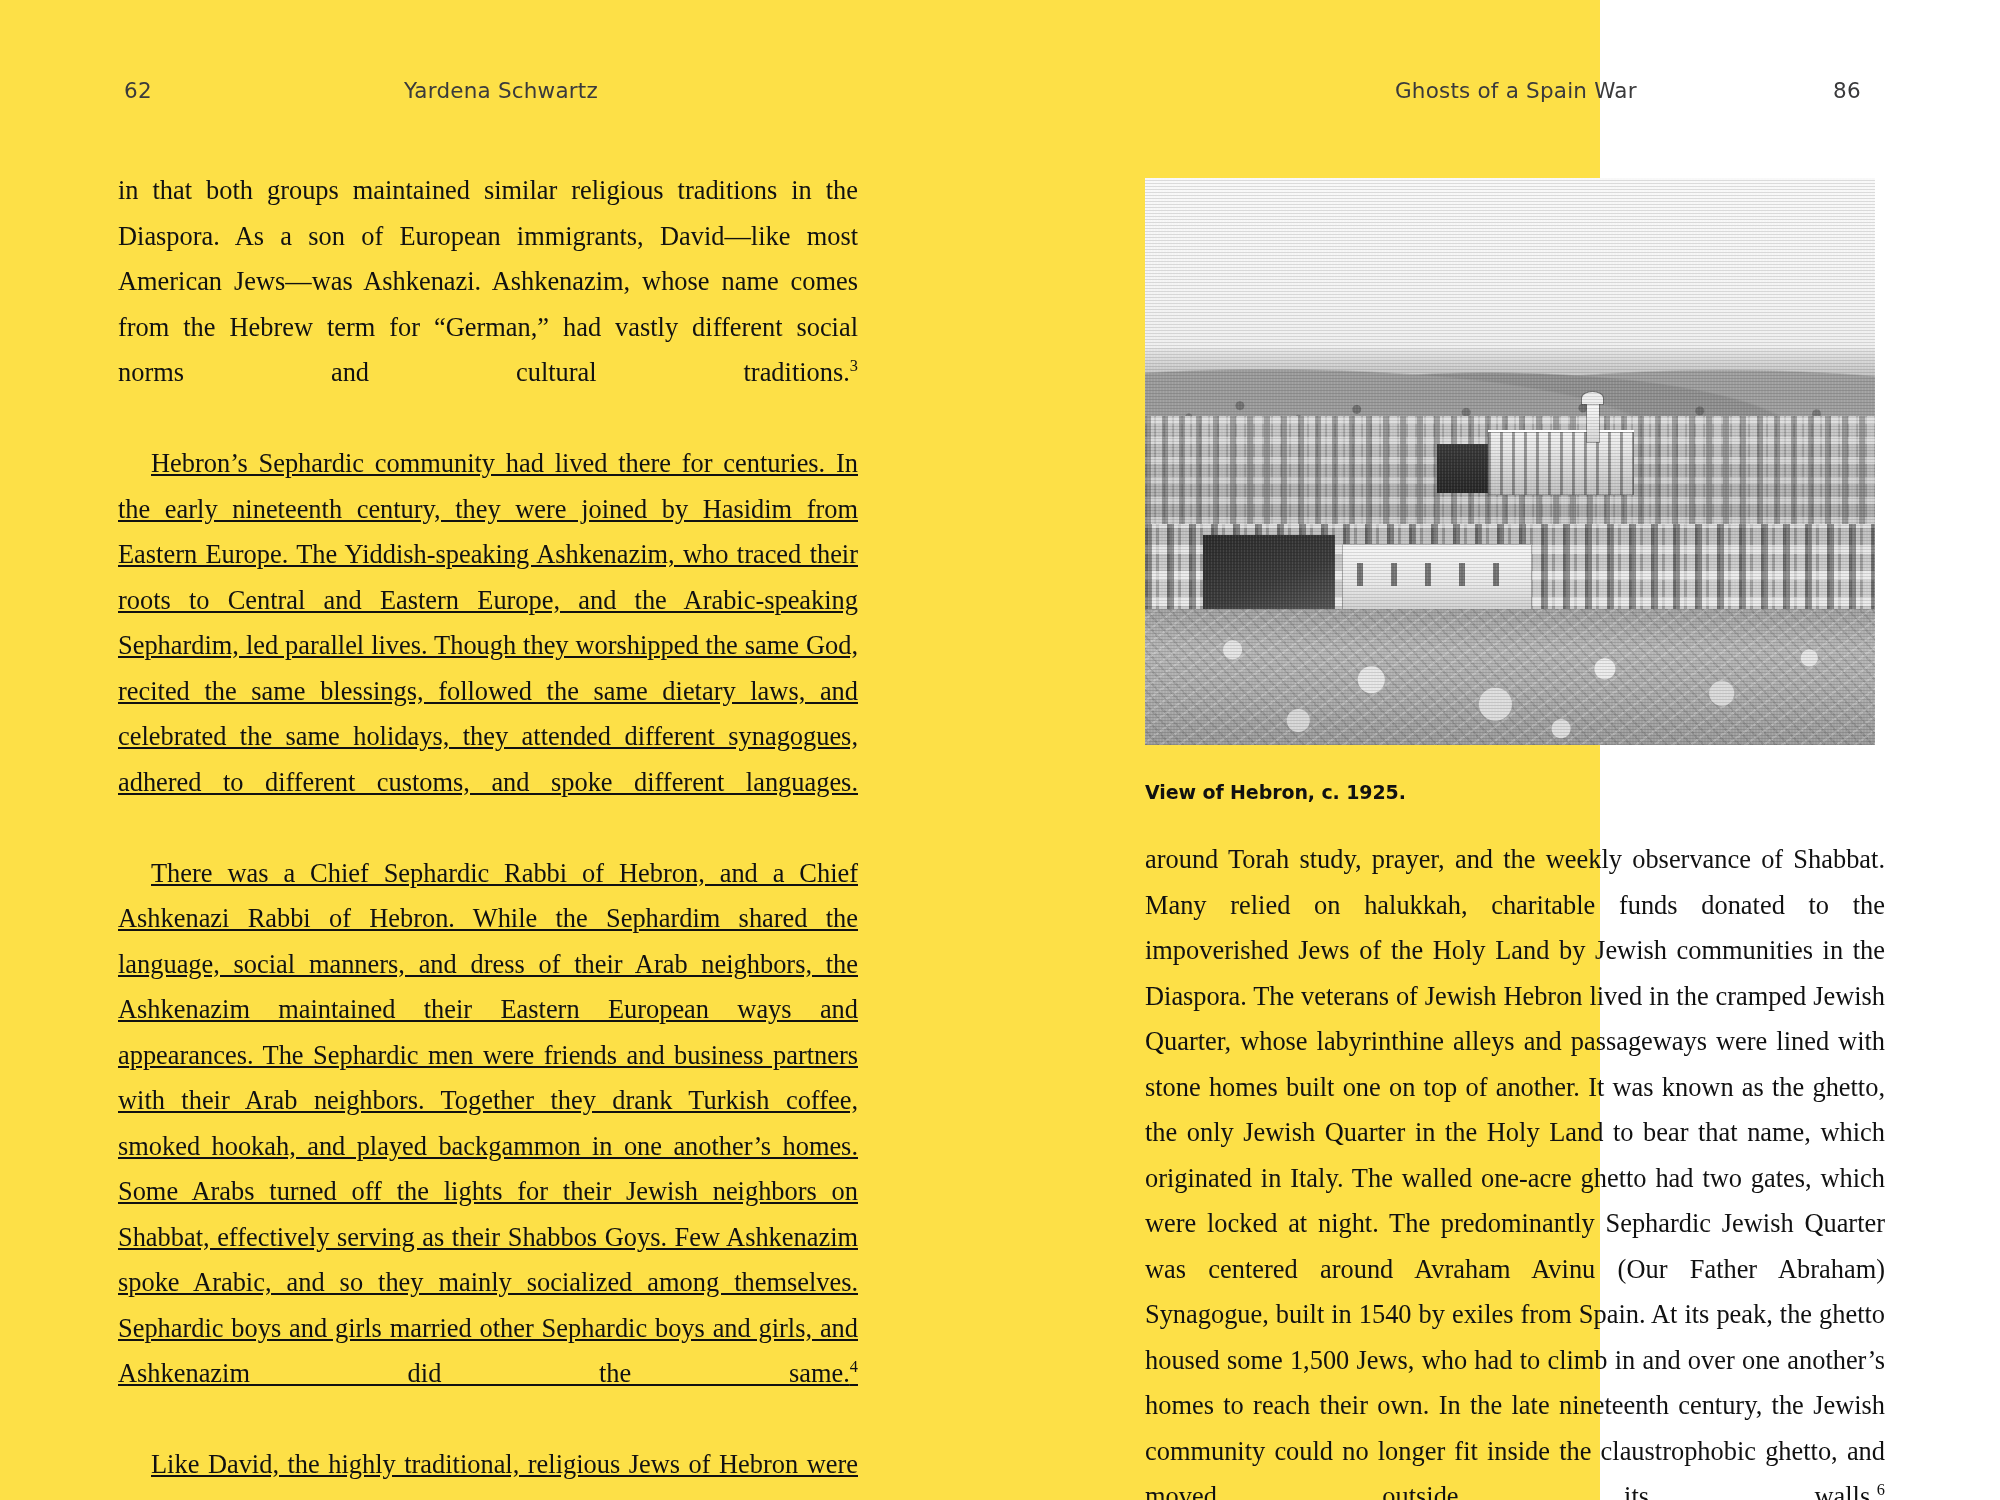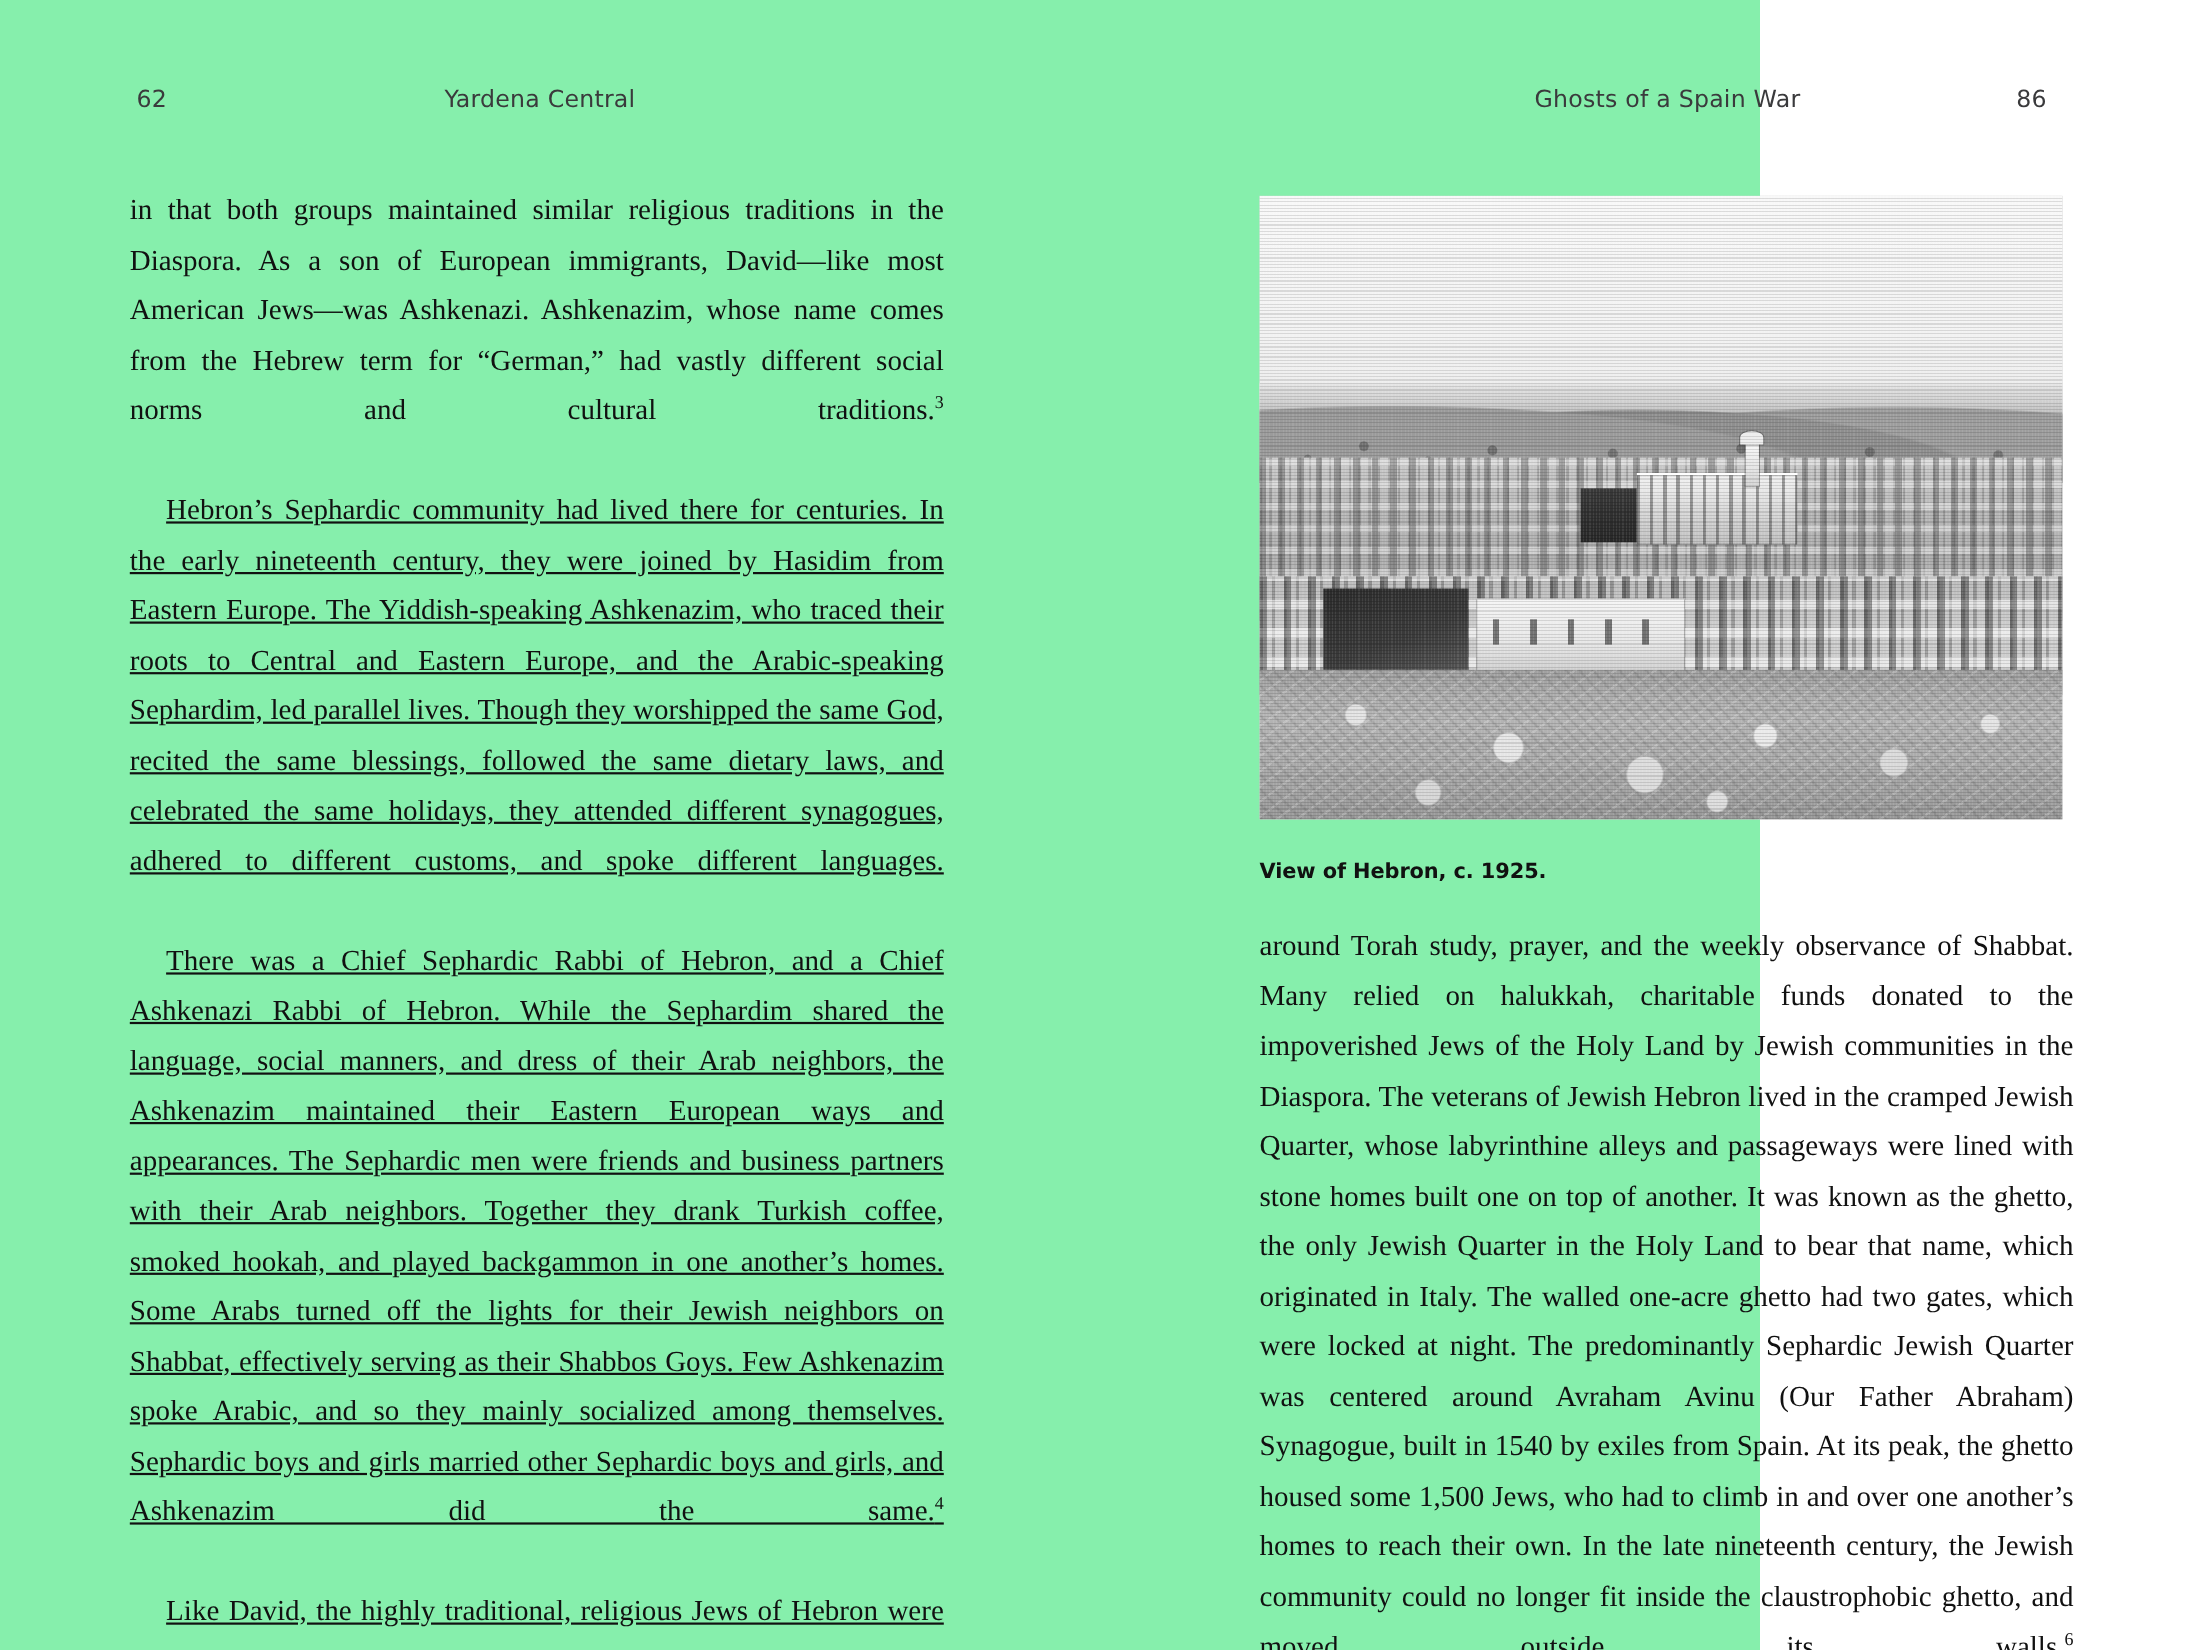--- a/index.html
+++ b/index.html
@@ -12,21 +12,21 @@
     height: 1500px;
     font-family: "Liberation Serif", serif;
     color: #000000;
     overflow: hidden;
   }
 
   .spread {
     position: relative;
     width: 1600px;
     height: 1500px;
-    background: #86efac;
+    background: #fde047;
   }
 
   
   .running-head {
     position: absolute;
     top: 74px;
     height: 34px;
     font-family: "DejaVu Sans", sans-serif;
     font-size: 21.5px;
     font-weight: 400;
@@ -288,21 +288,21 @@
       repeating-linear-gradient(90deg, rgba(255,255,255,.4) 0 1px, transparent 1px 3px);
   }
 </style>
 </head>
 <body>
 
 <div class="spread">
 
   <div class="running-head rh-left-folio">62</div>
 
-  <div class="running-head rh-left-title">Yardena Central</div>
+  <div class="running-head rh-left-title">Yardena Schwartz</div>
 
   <div class="running-head rh-right-title">Ghosts of a Spain War</div>
 
   <div class="running-head rh-right-folio">86</div>
 
   <div class="page page-left">
     <div class="body-text" id="left-body">
         <p>in that both groups maintained similar religious traditions in the Diaspora. As a son of European immigrants, David—like most American Jews—was Ashkenazi. Ashkenazim, whose name comes from the Hebrew term for “German,” had vastly different social norms and cultural traditions.<sup class="fn">3</sup></p>
         <p class="indent">Hebron’s Sephardic community had lived there for centuries. In the early nineteenth century, they were joined by Hasidim from Eastern Europe. The Yiddish-speaking Ashkenazim, who traced their roots to Central and Eastern Europe, and the Arabic-speaking Sephardim, led parallel lives. Though they worshipped the same God, recited the same blessings, followed the same dietary laws, and celebrated the same holidays, they attended different synagogues, adhered to different customs, and spoke different languages.</p>
         <p class="indent">There was a Chief Sephardic Rabbi of Hebron, and a Chief Ashkenazi Rabbi of Hebron. While the Sephardim shared the language, social manners, and dress of their Arab neighbors, the Ashkenazim maintained their Eastern European ways and appearances. The Sephardic men were friends and business partners with their Arab neighbors. Together they drank Turkish coffee, smoked hookah, and played backgammon in one another’s homes. Some Arabs turned off the lights for their Jewish neighbors on Shabbat, effectively serving as their Shabbos Goys. Few Ashkenazim spoke Arabic, and so they mainly socialized among themselves. Sephardic boys and girls married other Sephardic boys and girls, and Ashkenazim did the same.<sup class="fn">4</sup></p>

